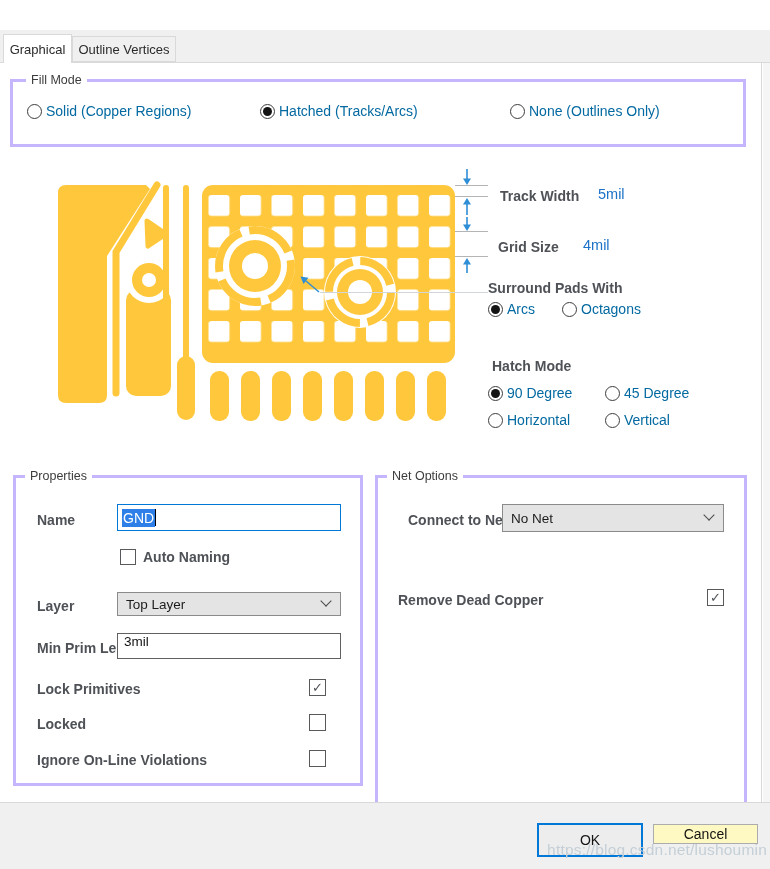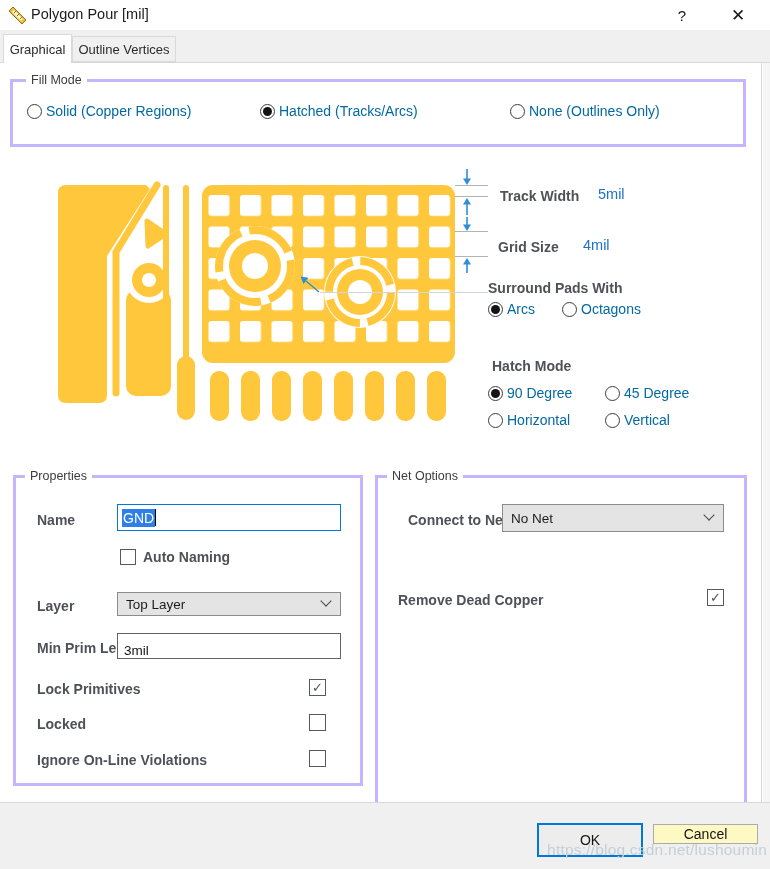--- a/index.html
+++ b/index.html
@@ -29,49 +29,37 @@
 
   
   .radio{position:absolute;width:15px;height:15px;border:1px solid #3d3d3d;border-radius:50%;background:#fff}
   .radio.sel::after{content:"";position:absolute;left:2px;top:2px;width:9px;height:9px;border-radius:50%;background:#141414}
   .rlabel{position:absolute;font-size:14px;color:#0369a1;white-space:nowrap}
   .blabel{position:absolute;font-weight:700;font-size:14px;color:#4e5156;white-space:nowrap}
   .bval{position:absolute;font-size:14.5px;color:#1b72c8;white-space:nowrap}
   .checkbox{position:absolute;width:17px;height:17px;border:1px solid #58595a;background:#fff;display:flex;align-items:center;justify-content:center;font-size:13px;color:#4e5156}
   .combo{position:absolute;background:#e4e4e4;border:1px solid #8b8b8b;display:flex;align-items:center;padding-left:8px;font-size:13.5px;color:#1c1c1c;white-space:nowrap}
   .chev{position:absolute;right:10px;top:50%;margin-top:-7px;width:8px;height:8px;border-right:1.6px solid #4a4a4a;border-bottom:1.6px solid #4a4a4a;transform:rotate(45deg)}
-  .tinput{position:absolute;background:#fff;border:1px solid #616161;display:flex;align-items:flex-end;padding-left:6px;font-size:13.5px;color:#141414}
+  .tinput{position:absolute;background:#fff;border:1px solid #616161;display:flex;align-items:flex-start;padding-left:6px;font-size:13.5px;color:#141414}
   .ninput{position:absolute;background:#fff;border:1px solid #0078d7;display:flex;align-items:center;padding-left:4px}
   .hl{background:#2e80e8;color:#ffffff;font-size:14px;padding:1px 1px}
   .caret{width:1px;height:17px;background:#000;margin-left:0px}
 
   
   .footer{position:absolute;left:0;top:802px;width:770px;height:67px;background:#f0f0f0;border-top:1px solid #d9d9d9}
   .btn{position:absolute;display:flex;align-items:center;justify-content:center;font-size:14px;color:#141414;cursor:default}
   .ok{left:537px;top:823px;width:106px;height:34px;border:2px solid #0078d7;background:#ededed}
   .cancel{left:653px;top:824px;width:105px;height:20px;border:1px solid #acacac;background:#fef9c3}
   .watermark{position:absolute;right:3px;top:841px;font-size:15.5px;color:#c4cfd7;z-index:9;pointer-events:none;letter-spacing:.2px;white-space:nowrap}
 </style>
 </head>
 <body>
 
 <div class="win">
 
-  <div class="titlebar">
-    <svg class="abs" style="left:8px;top:6px" width="19" height="19" viewBox="0 0 19 19">
-      <polygon points="1,5 14,18 18,14 5,1" fill="#f0c030" stroke="#8a7020" stroke-width="1"></polygon>
-      <polygon points="4,6 13,15 15,13 6,4" fill="#fff8e0"></polygon>
-      <line x1="6" y1="7" x2="8" y2="5" stroke="#8a7020" stroke-width="1"></line>
-      <line x1="9" y1="10" x2="11" y2="8" stroke="#8a7020" stroke-width="1"></line>
-      <line x1="12" y1="13" x2="14" y2="11" stroke="#8a7020" stroke-width="1"></line>
-    </svg>
-    <div class="title">Polygon Pour [mil]</div>
-    <div class="winbtn help">?</div>
-    <div class="winbtn close">✕</div>
-  </div>
 
   <div class="tabstrip"></div>
   <div class="tab inactive">Outline Vertices</div>
   <div class="tab active">Graphical</div>
   <div class="page"></div>
   <div class="rstrip"></div>
 
   <div class="group" style="left:10px;top:79px;width:736px;height:68px">
     <div class="gcap" style="left:13px">Fill Mode</div>
   </div>

